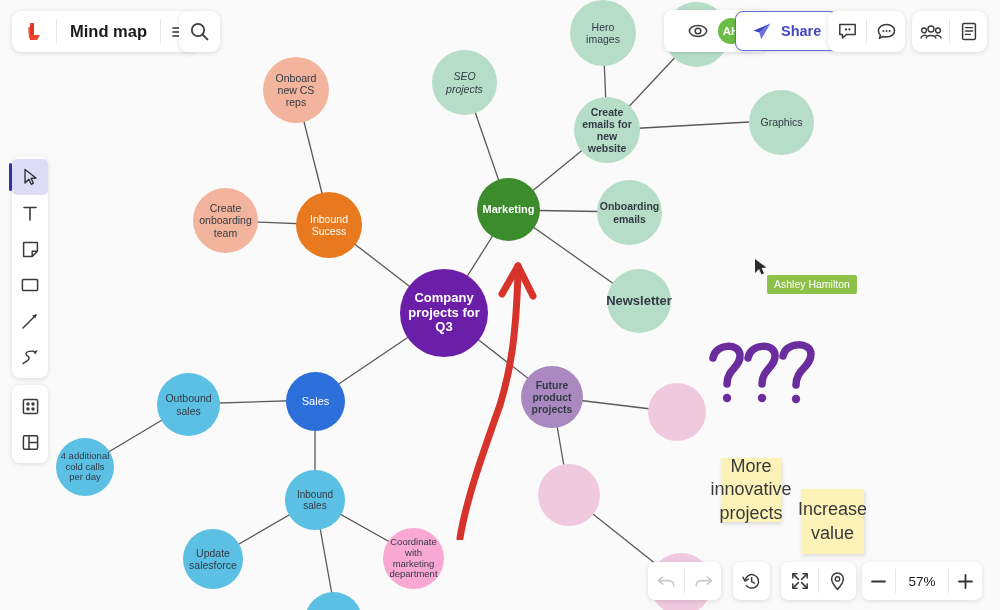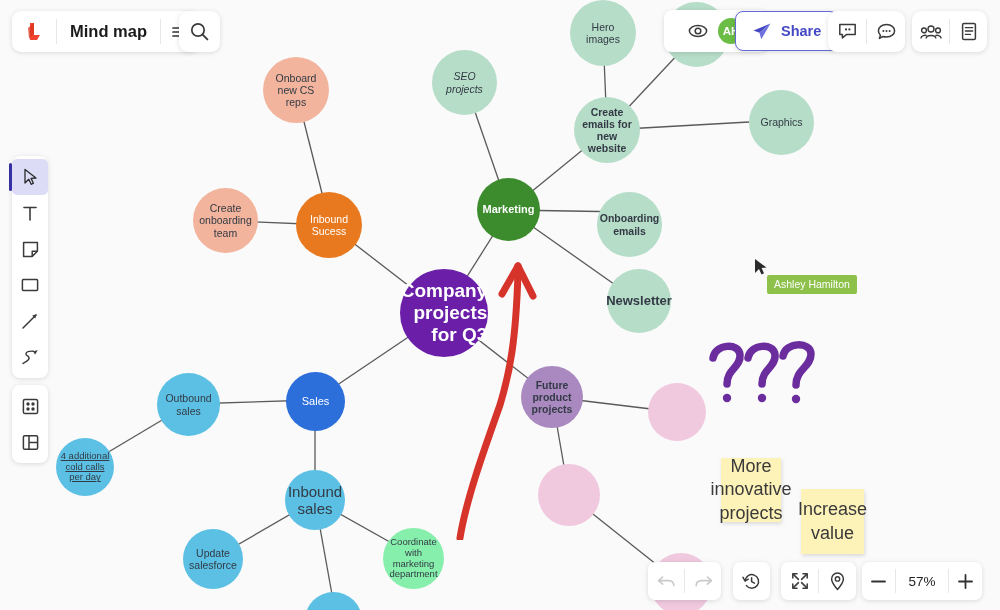--- a/index.html
+++ b/index.html
@@ -145,72 +145,72 @@
         <line x1="315" y1="400" x2="315" y2="500" stroke="#5a5a5a" stroke-width="1.3"></line>
         <line x1="189" y1="404" x2="85" y2="466" stroke="#5a5a5a" stroke-width="1.3"></line>
         <line x1="315" y1="500" x2="213" y2="559" stroke="#5a5a5a" stroke-width="1.3"></line>
         <line x1="315" y1="500" x2="413" y2="555" stroke="#5a5a5a" stroke-width="1.3"></line>
         <line x1="315" y1="500" x2="333" y2="600" stroke="#5a5a5a" stroke-width="1.3"></line>
         <line x1="552" y1="397" x2="676" y2="412" stroke="#5a5a5a" stroke-width="1.3"></line>
         <line x1="552" y1="397" x2="569" y2="495" stroke="#5a5a5a" stroke-width="1.3"></line>
         <line x1="569" y1="495" x2="681" y2="584" stroke="#5a5a5a" stroke-width="1.3"></line>
       </svg>
     <div id="nodes-layer">
-        <div class="node light" style="left: 400px; top: 269px; width: 88px; height: 88px; background: rgb(107, 31, 168); font-size: 19px; font-weight: bold; text-align: right;">
+        <div class="node light" style="left: 400px; top: 269px; width: 88px; height: 88px; background: rgb(107, 31, 168); font-size: 13px; font-weight: bold;">
           <span>Company projects for Q3</span>
         </div>
         <div class="node light" style="left: 477px; top: 178px; width: 63px; height: 63px; background: rgb(60, 140, 46); font-size: 11px; font-weight: bold;">
           <span>Marketing</span>
         </div>
         <div class="node" style="left: 574px; top: 97px; width: 66px; height: 66px; background: rgb(182, 221, 200); font-size: 10.5px; font-weight: bold;">
           <span>Create emails for new website</span>
         </div>
         <div class="node" style="left: 570px; top: 0px; width: 66px; height: 66px; background: rgb(182, 221, 200); font-size: 10.5px;">
           <span>Hero images</span>
         </div>
         <div class="node" style="left: 432px; top: 50px; width: 65px; height: 65px; background: rgb(182, 221, 200); font-size: 10.5px; font-style: italic;">
           <span>SEO projects</span>
         </div>
         <div class="node" style="left: 749px; top: 90px; width: 65px; height: 65px; background: rgb(182, 221, 200); font-size: 10.5px;">
           <span>Graphics</span>
         </div>
         <div class="node" style="left: 664px; top: 2px; width: 65px; height: 65px; background: rgb(182, 221, 200); font-size: 10.5px;">
           <span></span>
         </div>
-        <div class="node" style="left: 597px; top: 192px; width: 65px; height: 65px; background: rgb(182, 221, 200); font-size: 10.5px; font-weight: bold;">
+        <div class="node" style="left: 597px; top: 180px; width: 65px; height: 65px; background: rgb(182, 221, 200); font-size: 10.5px; font-weight: bold;">
           <span>Onboarding emails</span>
         </div>
         <div class="node" style="left: 607px; top: 269px; width: 64px; height: 64px; background: rgb(182, 221, 200); font-size: 13px; font-weight: bold;">
           <span>Newsletter</span>
         </div>
         <div class="node light" style="left: 296px; top: 192px; width: 66px; height: 66px; background: rgb(232, 121, 31); font-size: 10.5px;">
           <span>Inbound Sucess</span>
         </div>
         <div class="node" style="left: 263px; top: 57px; width: 66px; height: 66px; background: rgb(242, 180, 156); font-size: 10.5px;">
           <span>Onboard new CS reps</span>
         </div>
         <div class="node" style="left: 173px; top: 188px; width: 65px; height: 65px; background: rgb(242, 180, 156); font-size: 10.5px; margin-left: 20px;">
           <span>Create onboarding team</span>
         </div>
         <div class="node light" style="left: 286px; top: 372px; width: 59px; height: 59px; background: rgb(44, 111, 219); font-size: 11px;">
           <span>Sales</span>
         </div>
         <div class="node" style="left: 157px; top: 373px; width: 63px; height: 63px; background: rgb(91, 192, 227); font-size: 10.5px;">
           <span>Outbound sales</span>
         </div>
-        <div class="node" style="left: 56px; top: 438px; width: 58px; height: 58px; background: rgb(91, 192, 227); font-size: 9.5px; text-decoration: underline;">
+        <div class="node" style="left: 56px; top: 438px; width: 58px; height: 58px; background: rgb(91, 192, 227); font-size: 9.5px;">
           <span>4 additional cold calls per day</span>
         </div>
-        <div class="node" style="left: 285px; top: 470px; width: 60px; height: 60px; background: rgb(91, 192, 227); font-size: 15px;">
+        <div class="node" style="left: 285px; top: 470px; width: 60px; height: 60px; background: rgb(91, 192, 227); font-size: 10px;">
           <span>Inbound sales</span>
         </div>
         <div class="node" style="left: 183px; top: 529px; width: 60px; height: 60px; background: rgb(91, 192, 227); font-size: 10.5px;">
           <span>Update salesforce</span>
         </div>
-        <div class="node" style="left: 383px; top: 528px; width: 61px; height: 61px; background: #86efac; font-size: 9.5px;">
+        <div class="node" style="left: 383px; top: 528px; width: 61px; height: 61px; background: #f9a8d4; font-size: 9.5px;">
           <span>Coordinate with marketing department</span>
         </div>
         <div class="node" style="left: 305px; top: 592px; width: 57px; height: 57px; background: rgb(91, 192, 227); font-size: 10px;">
           <span></span>
         </div>
         <div class="node" style="left: 521px; top: 366px; width: 62px; height: 62px; background: rgb(169, 137, 192); font-size: 10.5px; font-weight: bold;">
           <span>Future product projects</span>
         </div>
         <div class="node" style="left: 648px; top: 383px; width: 58px; height: 58px; background: rgb(240, 201, 223); font-size: 10px;">
           <span></span>

